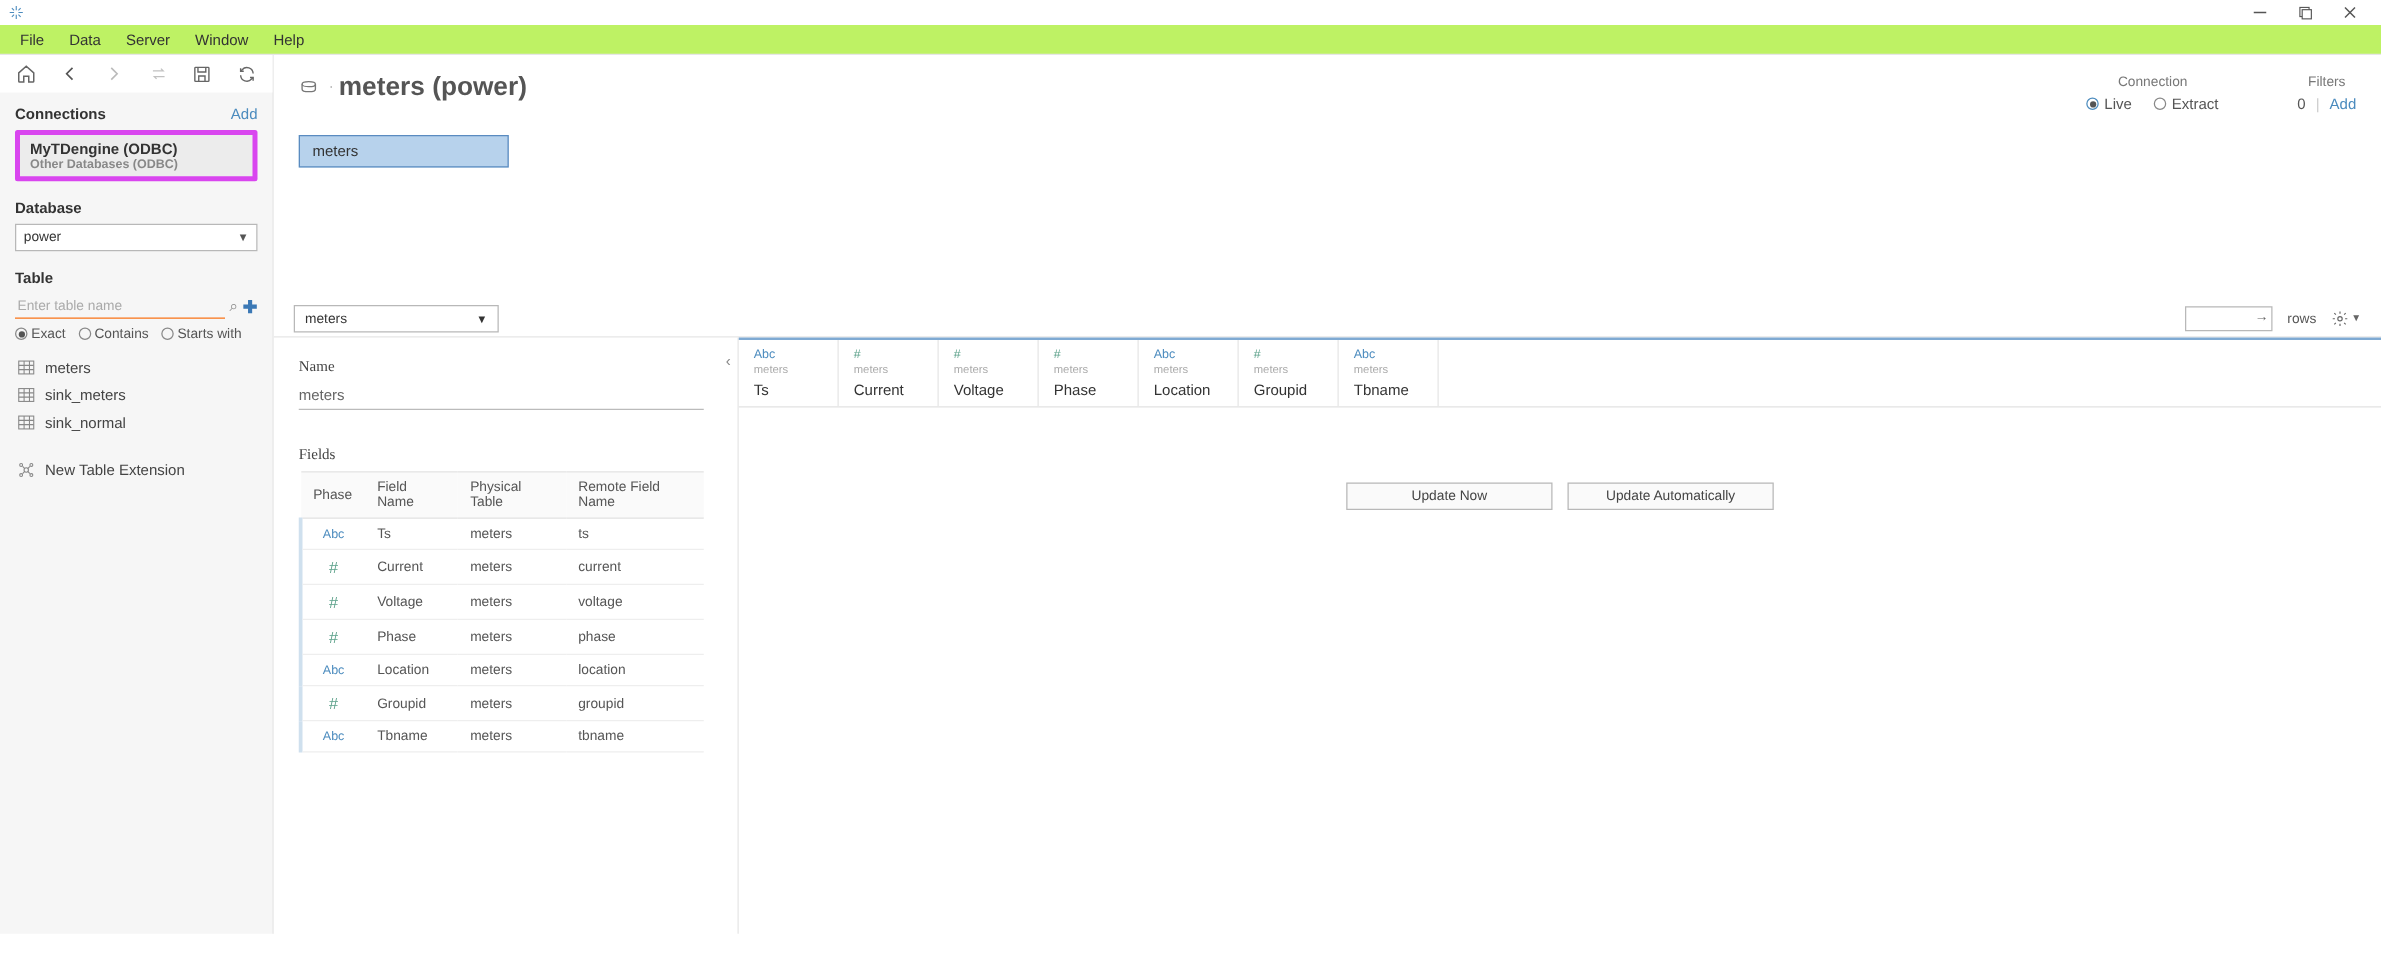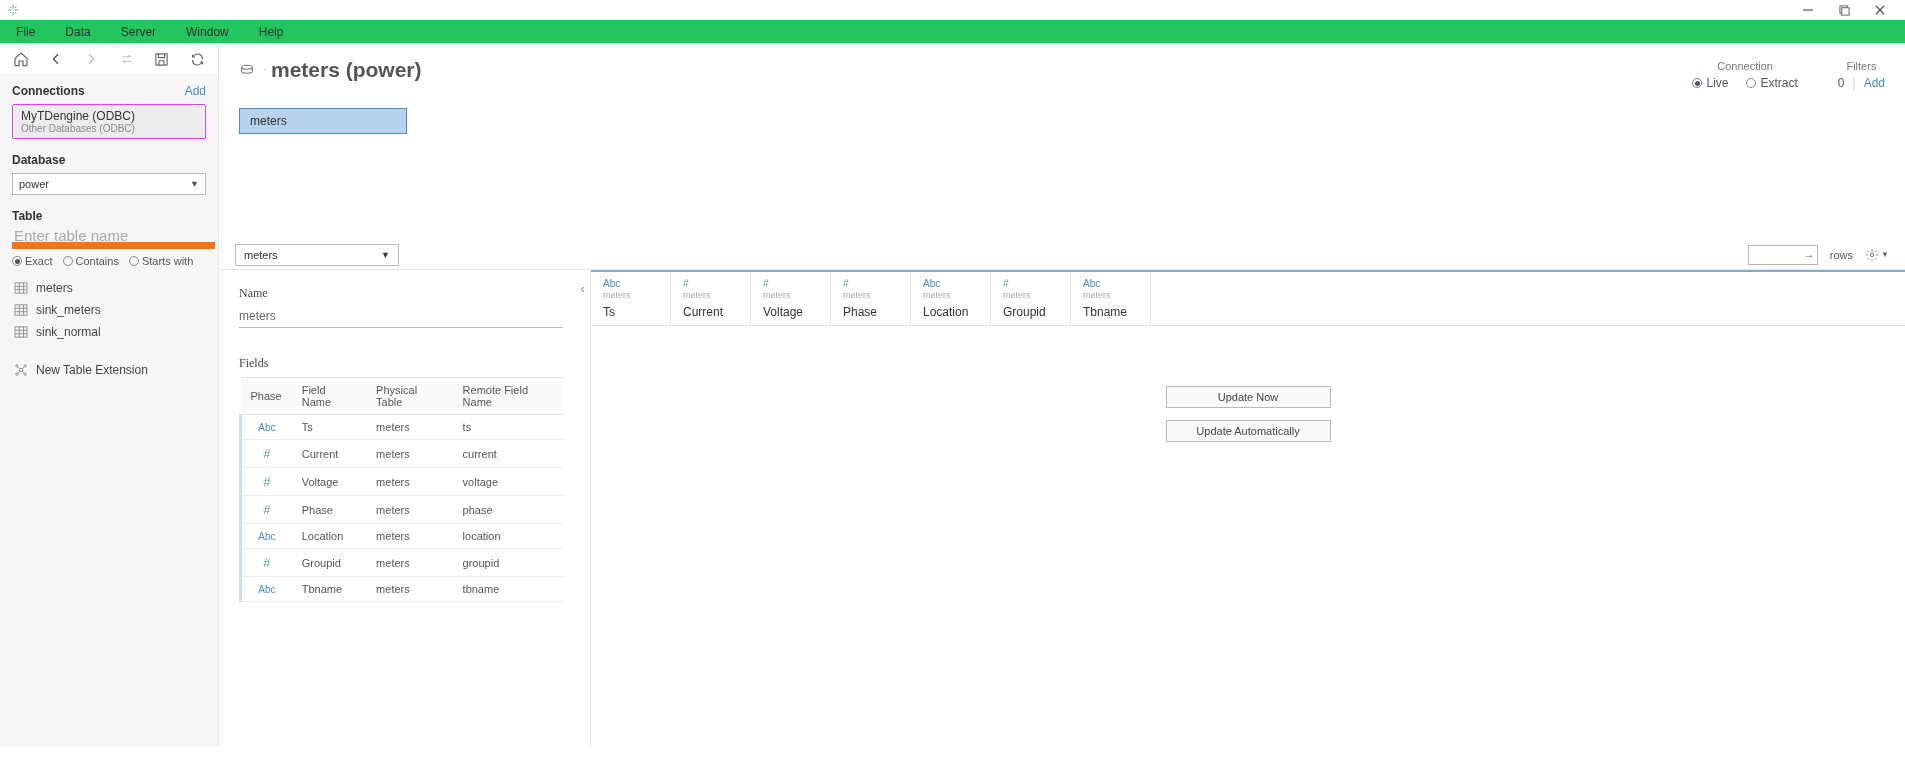--- a/index.html
+++ b/index.html
@@ -6,42 +6,42 @@
   body { background: #fff; font-size: 12px; color: #333; overflow: hidden; width: 1905px; height: 777px; }
 
   
   .title-bar { height: 20px; display: flex; align-items: center; padding: 0 6px; background: #fff; }
   .title-bar .app-icon { width: 14px; height: 14px; margin-right: 6px; }
   .title-bar .title-text { font-size: 12px; color: #444; flex: 1; }
   .win-btns { margin-left: auto; display: flex; gap: 18px; padding-right: 10px; }
   .win-btn { width: 18px; height: 18px; display: flex; align-items: center; justify-content: center; cursor: pointer; color: #555; }
 
   
-  .menu-bar { height: 24px; display: flex; align-items: center; padding: 0 6px; gap: 10px; background: #22c55e; border-bottom: 1px solid #e6e6e6; }
+  .menu-bar { height: 24px; display: flex; align-items: center; padding: 0 6px; gap: 0; background: #bef264; border-bottom: 1px solid #e6e6e6; }
   .menu-item { padding: 2px 10px; font-size: 12px; color: #333; cursor: pointer; }
 
   
   .toolbar { height: 30px; display: flex; align-items: center; padding: 0 12px; gap: 18px; background: #fff; border-bottom: 1px solid #e6e6e6; }
   .tool-btn { width: 20px; height: 20px; display: flex; align-items: center; justify-content: center; cursor: pointer; color: #666; }
 
   
   .main { display: flex; height: calc(100% - 74px); }
 
   
   .sidebar { width: 219px; background: #f6f6f6; border-right: 1px solid #e4e4e4; display: flex; flex-direction: column; }
   .side-section { padding: 10px 12px 4px; }
   .side-header { display: flex; justify-content: space-between; font-weight: 600; font-size: 12px; color: #333; margin-bottom: 6px; }
   .add-link { color: #4b8bbe; font-weight: normal; font-size: 12px; cursor: pointer; }
-  .conn-item { background: #ececec; border: 1px solid #d946ef; padding: 4px 8px; border-radius: 2px; }
+  .conn-item { background: #ececec; border: 4px solid #d946ef; padding: 4px 8px; border-radius: 2px; font-weight: bold; }
   .conn-item .conn-name { font-size: 12px; color: #333; }
   .conn-item .conn-sub { font-size: 10px; color: #888; }
   .db-select { width: 100%; height: 22px; border: 1px solid #b8b8b8; background: #fff; padding: 0 6px; display: flex; align-items: center; justify-content: space-between; font-size: 11px; cursor: pointer; }
   .db-select .caret { font-size: 9px; color: #555; }
   .table-search-row { display: flex; align-items: center; gap: 4px; }
-  .table-search { flex: 1; height: 20px; border: none; border-bottom: 7px solid #f97316; background: transparent; font-size: 15px; color: #666; padding: 0 2px; outline: none; }
+  .table-search { flex: 1; height: 20px; border: none; border-bottom: 1px solid #f97316; background: transparent; font-size: 11px; color: #666; padding: 0 2px; outline: none; }
   .table-search::placeholder { color: #aaa; }
   .plus-icon { color: #3b78b5; font-weight: bold; cursor: pointer; font-size: 14px; }
   .radio-row { display: flex; gap: 10px; margin-top: 6px; font-size: 11px; color: #555; align-items: center; }
   .radio-row label { display: flex; align-items: center; gap: 3px; cursor: pointer; }
   .radio-dot { width: 10px; height: 10px; border: 1px solid #888; border-radius: 50%; display: inline-flex; align-items: center; justify-content: center; }
   .radio-dot.sel::after { content: ""; width: 5px; height: 5px; border-radius: 50%; background: #555; }
   .table-list { margin-top: 10px; }
   .tbl-item { display: flex; align-items: center; gap: 8px; padding: 4px 2px; font-size: 12px; color: #444; cursor: pointer; }
   .tbl-icon { width: 14px; height: 12px; }
   .ext-item { display: flex; align-items: center; gap: 8px; padding: 6px 2px; margin-top: 14px; font-size: 12px; color: #444; cursor: pointer; }
@@ -49,21 +49,21 @@
   
   .work { flex: 1; display: flex; flex-direction: column; background: #fff; }
   .canvas-header { display: flex; align-items: flex-start; padding: 14px 20px 0; }
   .ds-icon { width: 16px; height: 16px; margin-right: 8px; margin-top: 6px; color: #777; }
   .ds-title { font-size: 21px; color: #555; font-weight: 700; }
   .canvas-header-spacer { flex: 1; }
   .conn-filter-col { display: flex; gap: 40px; margin-top: 2px; }
   .cf-sec .lbl { font-size: 11px; color: #777; margin-bottom: 4px; text-align: center; }
   .cf-row { display: flex; gap: 18px; align-items: center; }
   .cf-row label { display: flex; align-items: center; gap: 4px; color: #555; font-size: 12px; cursor: pointer; }
-  .filters-col { text-align: left; }
+  .filters-col { text-align: left; margin-left: 23px; }
   .filters-row { display: flex; gap: 8px; align-items: center; font-size: 12px; color: #555; }
   .filters-row .add-link { color: #4b8bbe; }
   .filters-row .divider { color: #ccc; }
 
   .canvas-body { height: 150px; padding: 20px; position: relative; }
   .table-pill { position: absolute; left: 20px; top: 18px; width: 168px; height: 26px; background: #b7d2ec; border: 1px solid #5a8bc0; display: flex; align-items: center; padding: 0 10px; font-size: 12px; color: #333; }
 
   .mid-bar { height: 30px; display: flex; align-items: center; padding: 0 16px; border-bottom: 1px solid #e6e6e6; gap: 12px; }
   .mid-select { width: 164px; height: 22px; border: 1px solid #b8b8b8; display: flex; align-items: center; justify-content: space-between; padding: 0 8px; font-size: 11px; cursor: pointer; }
   .mid-spacer { flex: 1; }
@@ -87,21 +87,21 @@
   .grid-wrap { flex: 1; display: flex; flex-direction: column; }
   .collapse-chevron { color: #888; font-size: 12px; }
 
   .grid-header-row { display: flex; border-top: 2px solid #7faad3; border-bottom: 1px solid #e2e2e2; }
   .gh-cell { border-right: 1px solid #e6e6e6; padding: 6px 10px 6px 12px; min-width: 80px; }
   .gh-type { font-size: 10px; display: block; margin-bottom: 1px; }
   .gh-src { font-size: 9px; color: #aaa; display: block; margin-bottom: 5px; }
   .gh-name { font-size: 12px; color: #333; }
 
   .grid-body { flex: 1; position: relative; display: flex; justify-content: center; padding-top: 60px; }
-  .update-col { display: flex; flex-direction: column; gap: 12px; }
+  .update-col { display: flex; flex-direction: row; gap: 12px; }
   .upd-btn { width: 165px; height: 22px; border: 1px solid #b8b8b8; background: #fafafa; font-size: 11px; color: #444; cursor: pointer; display: flex; align-items: center; justify-content: center; }
 
   .search-mag { color: #888; cursor: pointer; font-size: 12px; }
 </style>
 </head>
 <body>
 
 <div class="title-bar">
   <svg class="app-icon" viewBox="0 0 24 24" fill="none" stroke="#4b8bbe" stroke-width="1.5">
     <path d="M12 3v6M12 15v6M3 12h6M15 12h6M6 6l3 3M15 15l3 3M18 6l-3 3M9 15l-3 3"></path>

